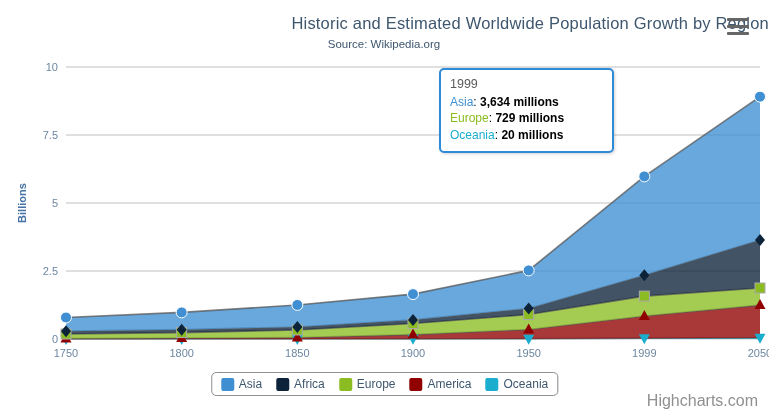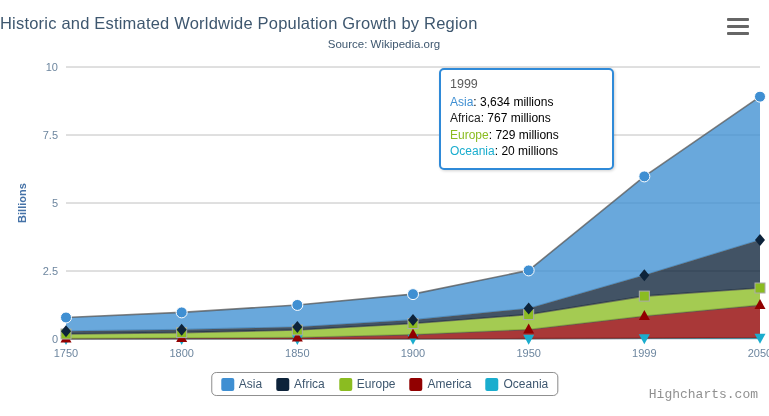--- a/index.html
+++ b/index.html
@@ -7,41 +7,41 @@
     width:769px;height:416px;
     background:#ffffff;
     font-family:"Liberation Sans", sans-serif;
     overflow:hidden;
     position:relative;
   }
   #chart-root{position:absolute;inset:0;}
 
   .chart-title{
     position:absolute;top:14px;left:0;width:769px;
-    text-align:left;
+    text-align:right;
     font-size:16.5px;color:#3E576F;font-weight:normal;
     letter-spacing:.2px;
   }
   .chart-subtitle{
     position:absolute;top:38px;left:0;width:768px;
     text-align:center;
     font-size:11.5px;color:#3E576F;
   }
 
   .menu-button{
     position:absolute;right:20px;top:18px;
     width:22px;height:17px;
     display:flex;flex-direction:column;justify-content:space-between;
     cursor:pointer;
   }
   .menu-button span{display:block;height:3px;background:#666;border-radius:1px;}
 
   .credits{
-    position:absolute;right:11px;bottom:14px;
-    font-size:13px;color:#909090;font-family:Liberation Mono, monospace;
+    position:absolute;right:11px;bottom:6px;
+    font-size:16px;color:#909090;
   }
 
   svg.plot{position:absolute;left:0;top:0;}
 
   text.axis-label{font-family:"Liberation Sans",sans-serif;font-size:11px;fill:#6D869F;}
   text.y-title{font-family:"Liberation Sans",sans-serif;font-size:11px;fill:#4572A7;font-weight:bold;}
   .gridline{stroke:#C0C0C0;stroke-width:1;}
   .axisline{stroke:#C0D0E0;stroke-width:1;}
 
   
@@ -53,21 +53,21 @@
     border:2px solid #2f8ad8;
     border-radius:5px;
     padding:6px 9px 8px 9px;
     box-shadow:1px 1px 3px rgba(0,0,0,.18);
     font-size:12px;
     line-height:16.5px;
   }
   .tooltip .tt-header{color:#5a5a5a;font-size:12.5px;margin-bottom:1px;}
   .tooltip .tt-row{white-space:nowrap;color:#000;}
   .tooltip .tt-name{font-weight:normal;}
-  .tooltip .tt-val{font-weight:normal;color:#000;margin-top:42px;}
+  .tooltip .tt-val{font-weight:bold;color:#000;margin-top:42px;}
 
   
   .legend{
     position:absolute;
     left:50%;transform:translateX(-50%);
     bottom:20px;
     border:1px solid #909090;
     border-radius:5px;
     background:#fff;
     padding:4px 9px;
@@ -155,21 +155,20 @@
       <circle cx="413" cy="294.12" r="5.5" fill="#3f8fd2" stroke="#fff" stroke-width="1"></circle>
       <circle cx="528.6666666666667" cy="270.40160000000003" r="5.5" fill="#3f8fd2" stroke="#fff" stroke-width="1"></circle>
       <circle cx="644.3333333333334" cy="176.3984" r="5.5" fill="#3f8fd2" stroke="#fff" stroke-width="1"></circle>
       <circle cx="760" cy="96.67520000000005" r="5.5" fill="#3f8fd2" stroke="#fff" stroke-width="1"></circle>
     </svg>
 
   <div class="tooltip">
     <div class="tt-header">1999</div>
     <div id="tooltip-rows">
         <div class="tt-row"><span class="tt-name" style="color: rgb(63, 143, 210);">Asia</span>: <span class="tt-val">3,634 millions</span></div>
-        <div class="tt-row"><span class="tt-name" style="color: rgb(34, 34, 34);">Africa</span>: <span class="tt-val">767 millions</span></div>
         <div class="tt-row"><span class="tt-name" style="color: rgb(139, 188, 33);">Europe</span>: <span class="tt-val">729 millions</span></div>
         <div class="tt-row"><span class="tt-name" style="color: rgb(26, 173, 206);">Oceania</span>: <span class="tt-val">20 millions</span></div>
       </div>
   </div>
 
   <div class="legend" id="legend">
       <div class="legend-item">
         <span class="legend-swatch" style="background: rgb(63, 143, 210);"></span>
         <span class="legend-text">Asia</span>
       </div>

